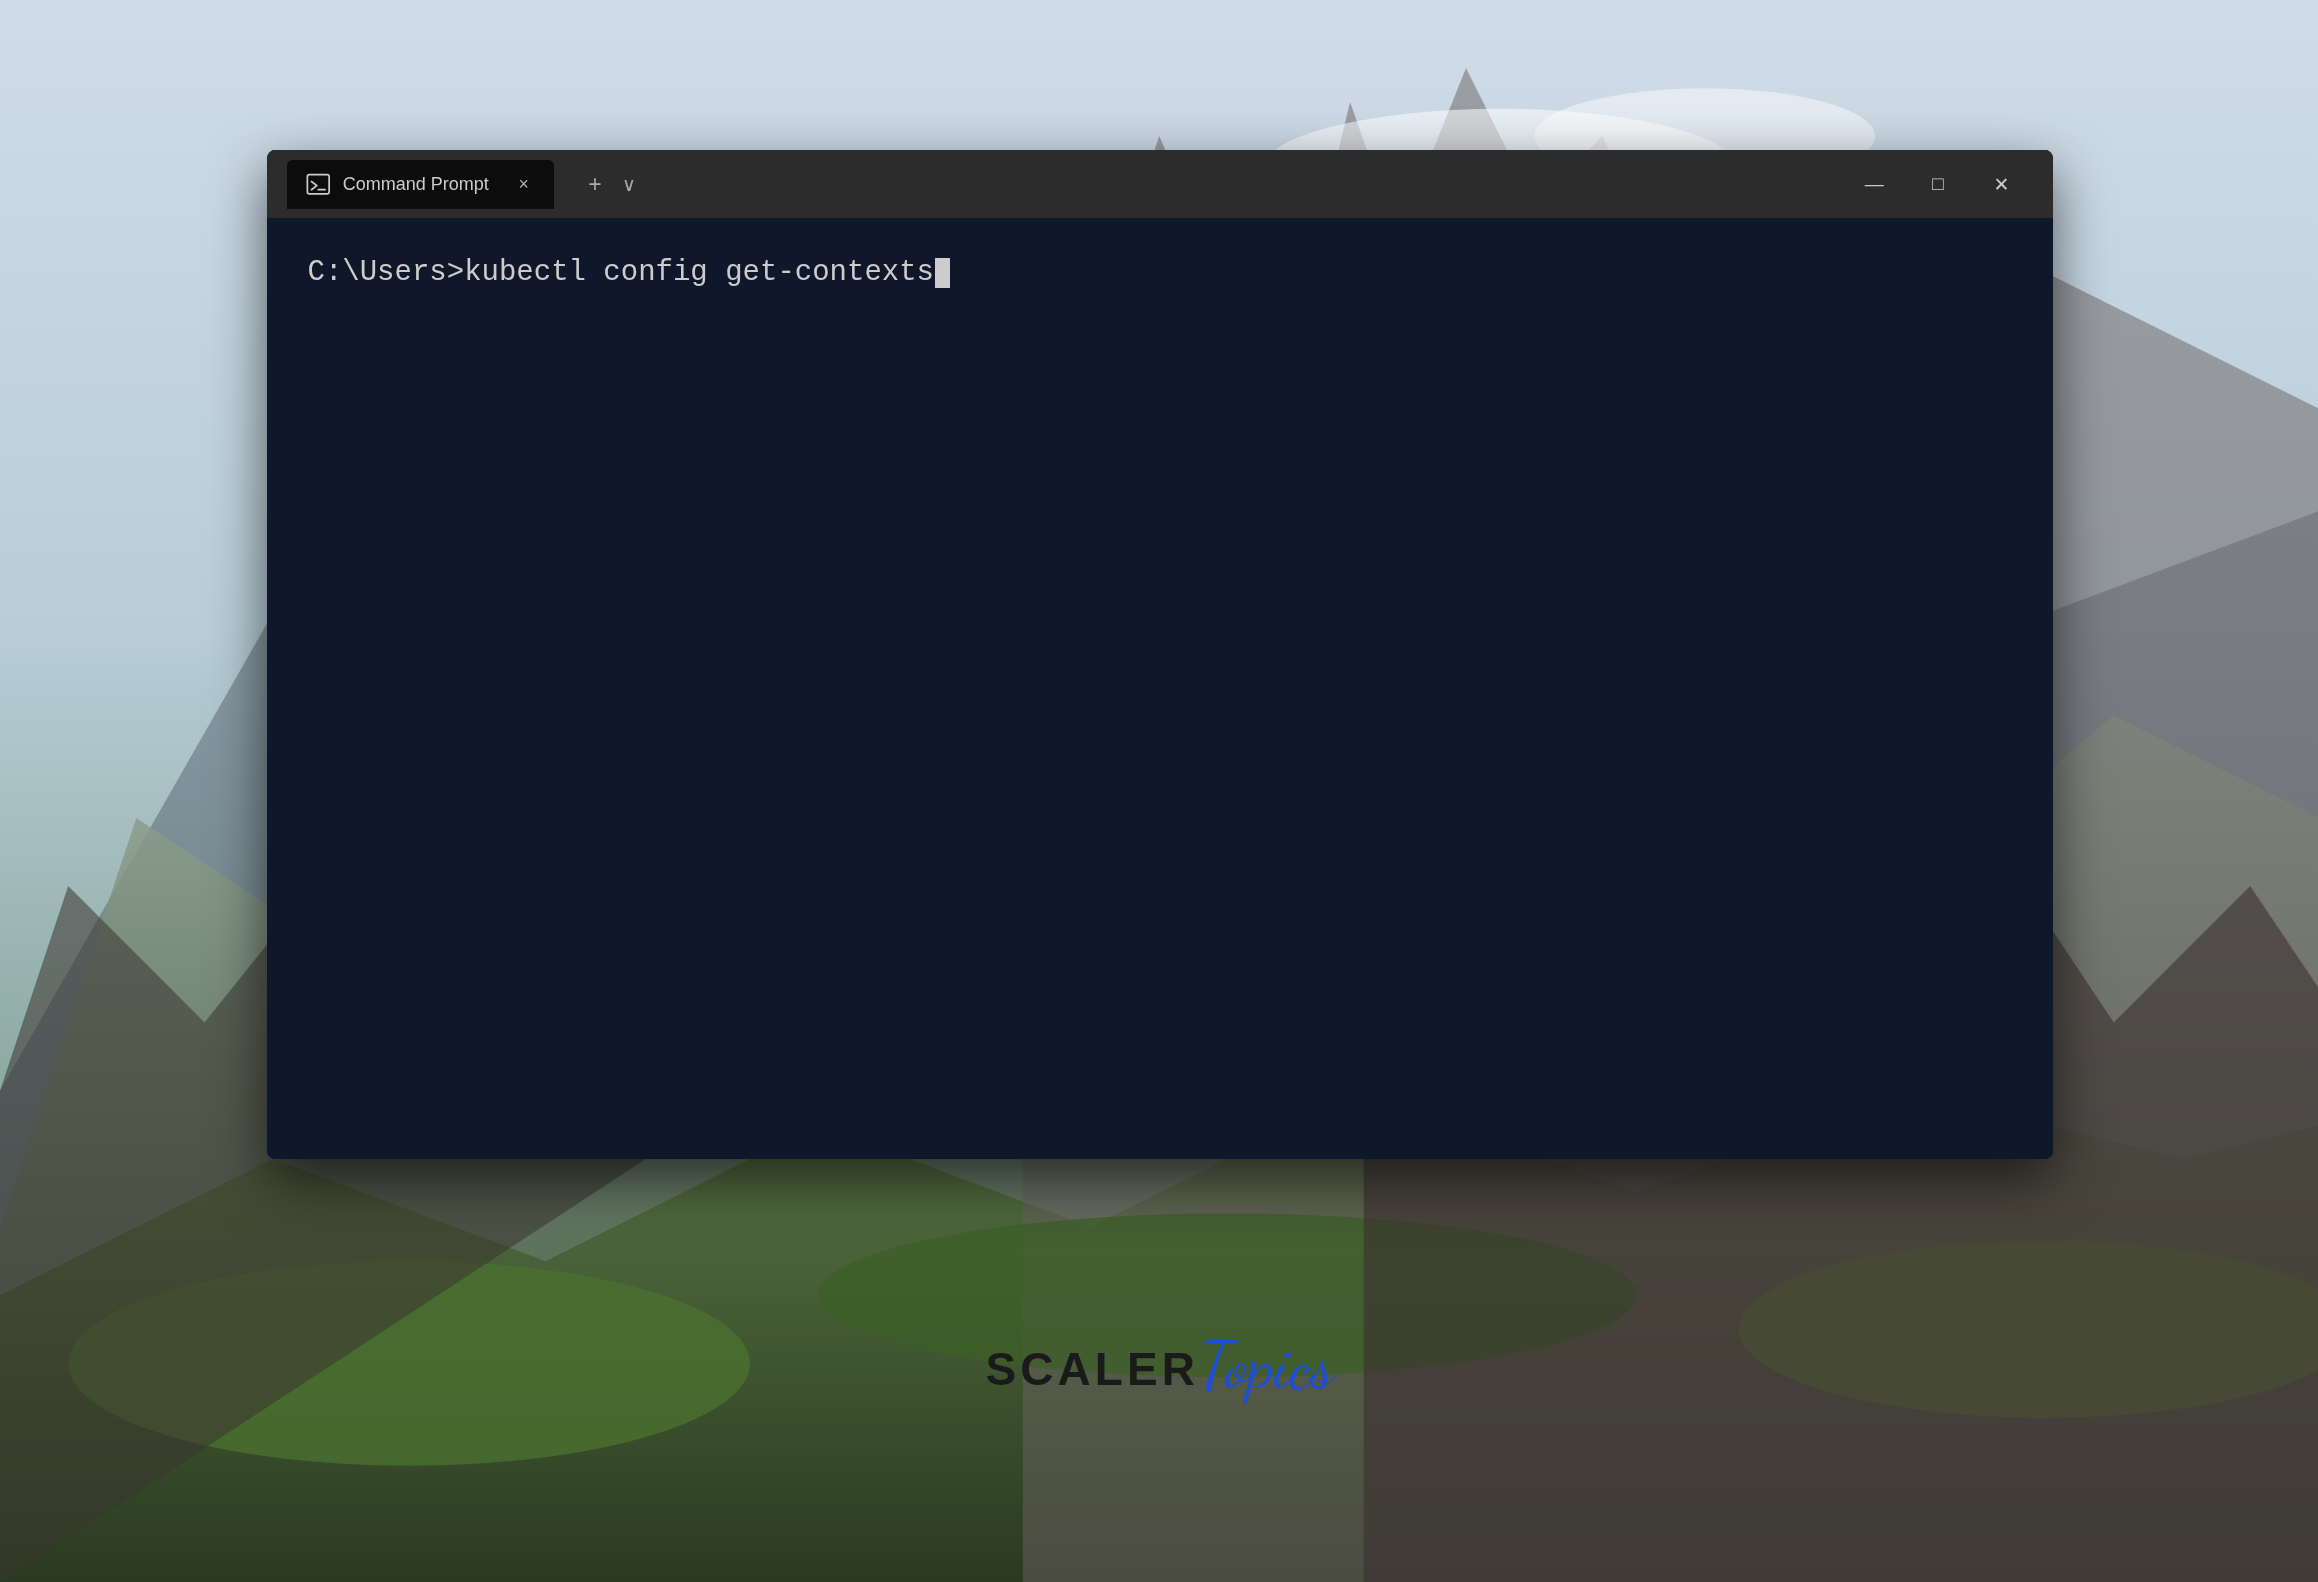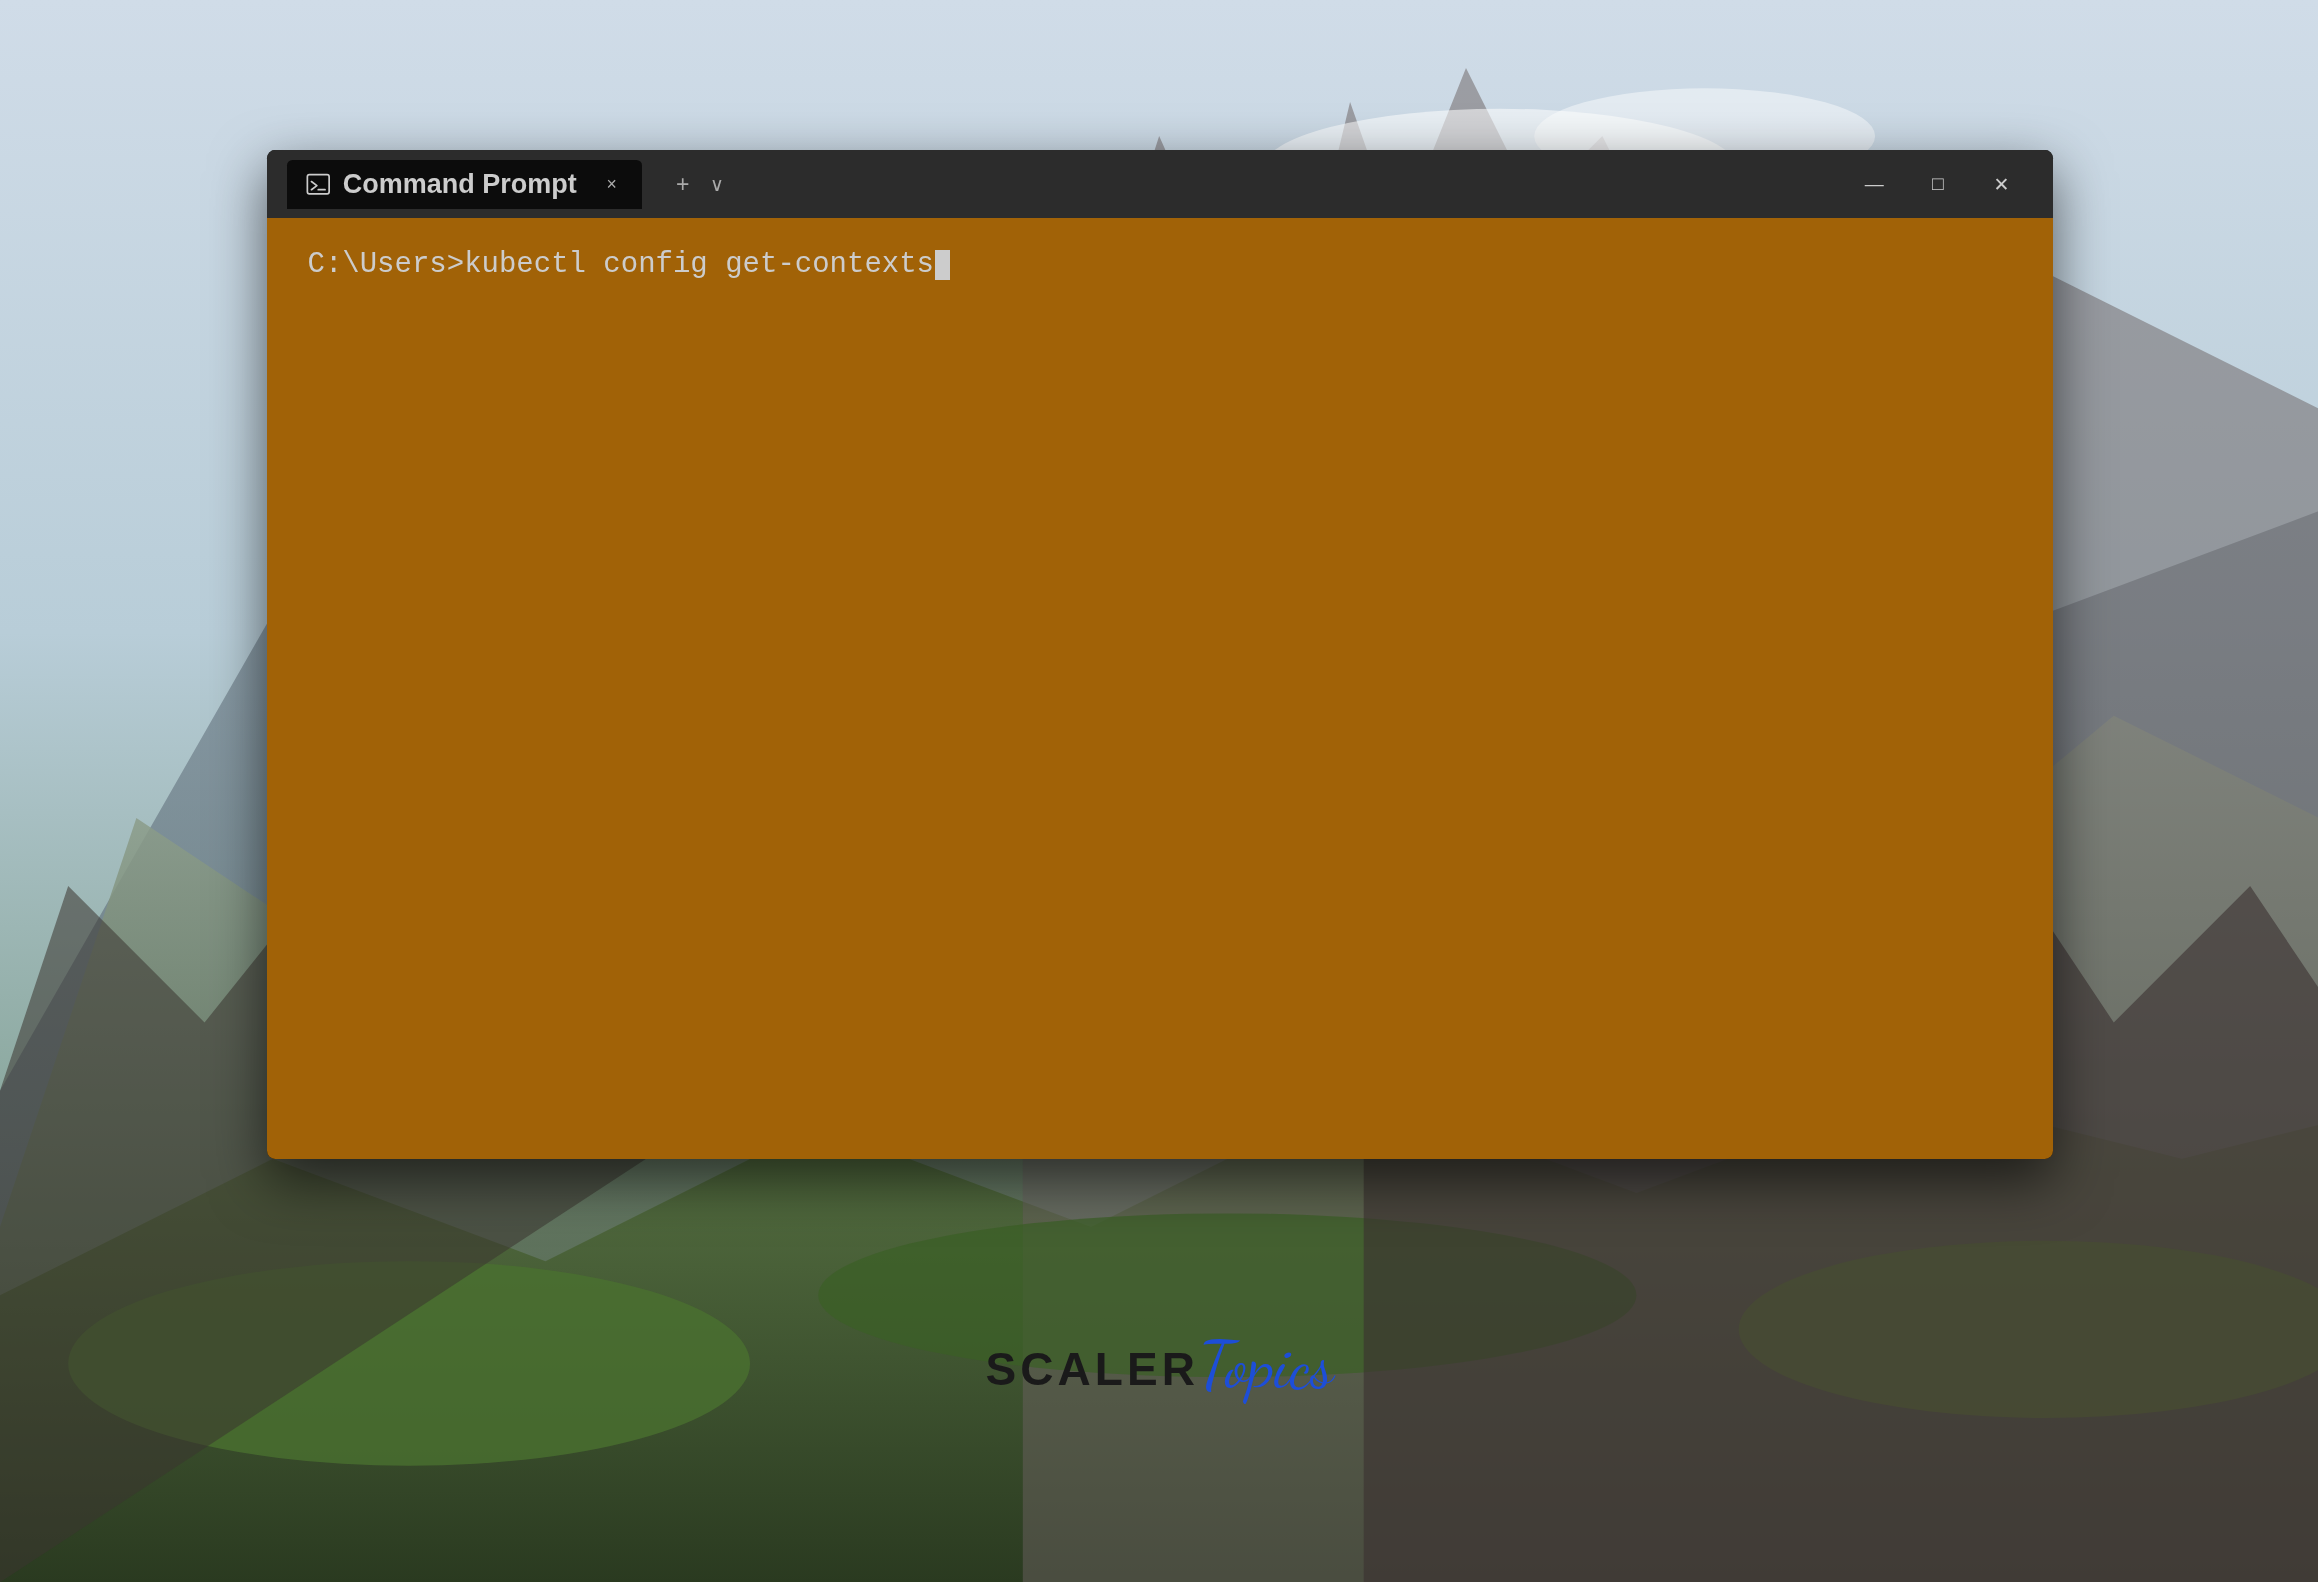--- a/index.html
+++ b/index.html
@@ -72,23 +72,23 @@
       min-width: 218px;
     }
 
     .tab-icon {
       width: 24.5px;
       height: 24.5px;
       color: #cccccc;
     }
 
     .tab-title {
-      font-size: 27px;
+      font-size: 18px;
       color: #cccccc;
-      font-weight: 700;
+      font-weight: 400;
       white-space: nowrap;
     }
 
     .tab-close {
       width: 23px;
       height: 23px;
       display: flex;
       align-items: center;
       justify-content: center;
       border-radius: 2.7px;
@@ -138,22 +138,22 @@
       align-items: center;
       justify-content: center;
       cursor: pointer;
       color: #cccccc;
       font-size: 19px;
       border-radius: 2.7px;
     }
 
     
     .terminal-content {
-      background: #a16207;
-      padding: 27px 41px;
+      background: #0f172a;
+      padding: 35px 41px;
       min-height: 941px;
       font-family: 'Consolas', 'Courier New', monospace;
       font-size: 29px;
       color: #cccccc;
       line-height: 1.4;
     }
 
     .prompt-line {
       display: flex;
       align-items: center;

